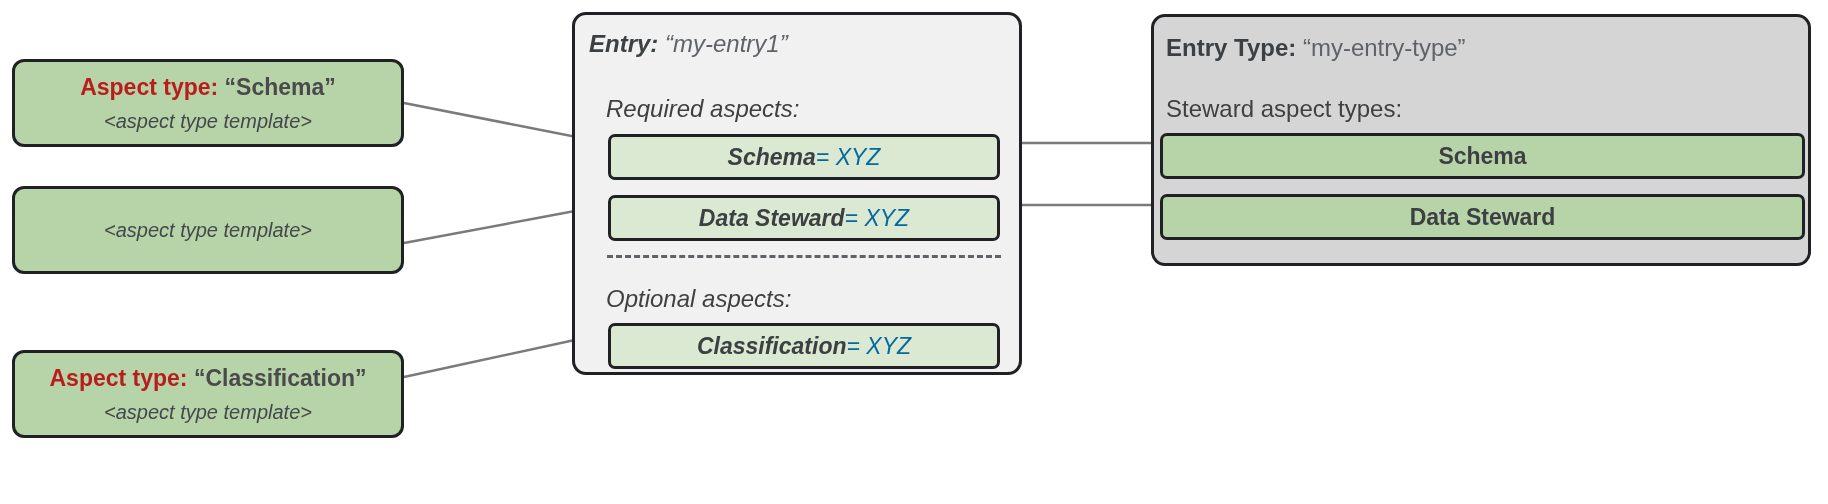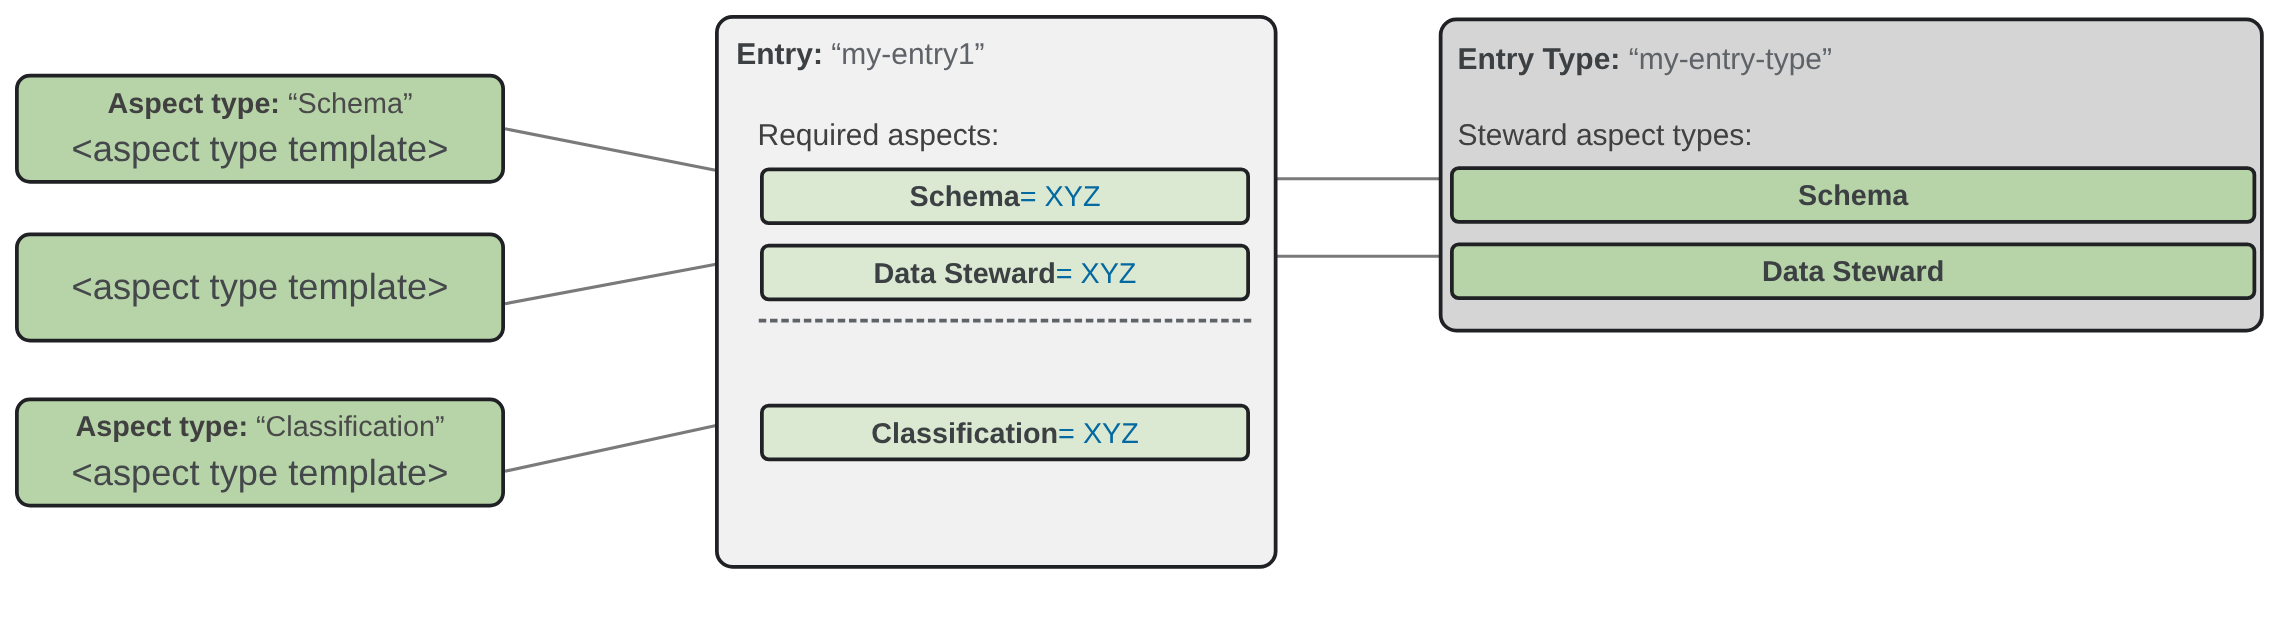--- a/index.html
+++ b/index.html
@@ -52,50 +52,52 @@
   }
   .aspect-card .line {
     text-align: center;
     font-size: 23px;
     line-height: 1.0;
     color: #3c4043;
     white-space: nowrap;
   }
   .aspect-card .line .lbl {
     font-weight: bold;
-    color: #404040;
+    color: #b91c1c;
   }
   .aspect-card .line .val {
-    font-weight: normal;
+    font-weight: bold;
     color: #4a4a4a;
   }
   .aspect-card .sub {
     text-align: center;
-    font-size: 29px;
+    font-size: 20px;
     line-height: 1.0;
     color: #44484b;
     font-weight: normal;
     white-space: nowrap;
+    font-style: italic;
   }
 
   #aspect-card-0 { top: 59px; }
   #aspect-card-1 { top: 186px; }
-  #aspect-card-2 { top: 318px; }
+  #aspect-card-2 { top: 350px; }
 
   
   #entry-panel {
     left: 572px;
     top: 12px;
     width: 450px;
-    height: 443px;
+    height: 363px;
     background: #f1f1f1;
     border: 3px solid #202124;
     border-radius: 14px;
     padding: 0;
     display: block;
+    font-style: italic;
   }
   #entry-panel .panel-title {
     position: absolute;
     left: 14px;
     top: 15px;
     font-size: 24px;
     color: #3c4043;
     white-space: nowrap;
   }
   #entry-panel .panel-title .lbl { font-weight: bold; color: #3c4043; }
@@ -232,20 +234,21 @@
       <span class="eq"> = XYZ</span>
     </div>
 
     <div class="aspect-chip" id="entry-chip-1">
       <span class="name">Data Steward</span>
       <span class="eq"> = XYZ</span>
     </div>
 
     <div id="entry-divider"></div>
 
+    <div class="section-label" id="entry-optional-label">Optional aspects:</div>
 
     <div class="aspect-chip" id="entry-chip-2">
       <span class="name">Classification</span>
       <span class="eq"> = XYZ</span>
     </div>
   </div>
 
   <div class="node" id="entry-type-panel">
     <div class="panel-title">
       <span class="lbl">Entry Type:</span>

